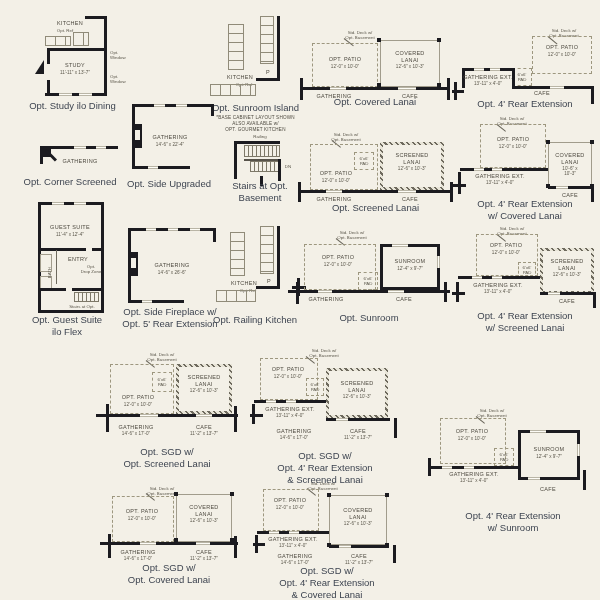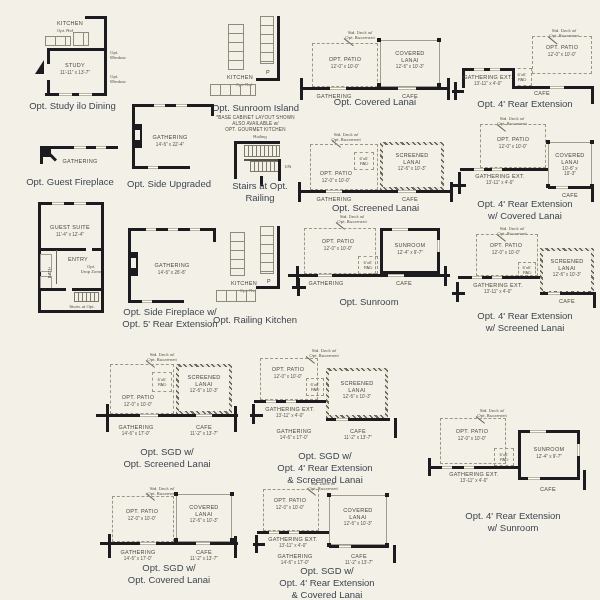--- a/index.html
+++ b/index.html
@@ -124,21 +124,21 @@
 </div>
 
 <div class="plan" style="left:16px;top:132px;width:108px;height:62px">
   <i class="wh" style="left:24px;top:14px;width:78px"></i>
   <i class="gw" style="left:58px;top:14px;width:12px"></i>
   <i class="gw" style="left:80px;top:14px;width:10px"></i>
   <i class="fp" style="left:24px;top:14px;width:11px;height:11px"></i>
   <i class="fp" style="left:24px;top:14px;width:3px;height:18px"></i>
   <i class="fp" style="left:28px;top:22px;width:14px;height:3px;transform:rotate(45deg)"></i>
   <span class="lb" style="left:64px;top:26px">GATHERING</span>
-  <div class="cap" style="top:44px">Opt. Guest Fireplace</div>
+  <div class="cap" style="top:44px">Opt. Corner Screened</div>
 </div>
 
 <div class="plan" style="left:118px;top:96px;width:102px;height:96px">
   <i class="wh" style="left:14px;top:8px;width:82px"></i>
   <i class="gw" style="left:36px;top:8px;width:11px"></i>
   <i class="gw" style="left:58px;top:8px;width:11px"></i>
   <i class="wv" style="left:93px;top:8px;height:12px"></i>
   <i class="wv" style="left:14px;top:8px;height:64px"></i>
   <i class="fp" style="left:14px;top:28px;width:10px;height:24px"></i>
   <i class="notch" style="left:17px;top:34px;width:5px;height:10px"></i>
@@ -153,21 +153,21 @@
   <span class="nt" style="left:40px;top:0">Railing</span>
   <i class="wh" style="left:14px;top:7px;width:46px"></i>
   <i class="wv" style="left:14px;top:7px;height:38px"></i>
   <b class="st" style="left:24px;top:11px;width:36px;height:12px"></b>
   <i class="wh" style="left:24px;top:25px;width:36px;height:2px;background:#57534a"></i>
   <b class="st" style="left:30px;top:27px;width:30px;height:11px"></b>
   <i class="wv" style="left:58px;top:25px;height:22px"></i>
   <i class="wv" style="left:40px;top:42px;height:10px"></i>
   <span class="nt" style="left:68px;top:30px">DN</span>
   <div class="cap" style="top:46px">Stairs at Opt.
-Railing</div>
+Basement</div>
 </div>
 
 <div class="plan" style="left:298px;top:132px;width:155px;height:92px">
   <span class="nt" style="left:48px;top:0">Std. Deck w/
 Opt. Basement</span>
   <i class="ldr" style="left:34px;top:8px;width:11px;transform:rotate(38deg)"></i>
   <b class="dbox" style="left:12px;top:12px;width:68px;height:46px"></b>
   <b class="dbox" style="left:56px;top:20px;width:20px;height:18px"></b>
   <span class="nt" style="left:66px;top:24px">6'x6'
 PAD</span>
@@ -234,20 +234,22 @@
   <b class="cov" style="left:22px;top:58px;width:12px;height:18px"></b>
   <b class="cov" style="left:22px;top:80px;width:12px;height:14px"></b>
   <i class="wv" style="left:38px;top:54px;width:1px;height:34px;background:#6e6a5e"></i>
   <span class="ntl rot" style="left:26px;top:74px">BATH</span>
   <i class="wh" style="left:20px;top:92px;width:28px"></i>
   <i class="wh" style="left:54px;top:92px;width:29px"></i>
   <b class="st" style="left:56px;top:96px;width:25px;height:10px"></b>
   <span class="nt" style="left:64px;top:108px">Stairs at Opt.
 Basement</span>
   <i class="wh" style="left:20px;top:114px;width:66px"></i>
+  <div class="cap" style="top:118px">Opt. Guest Suite
+ilo Flex</div>
 </div>
 
 <div class="plan" style="left:116px;top:222px;width:108px;height:112px">
   <i class="wh" style="left:12px;top:6px;width:88px"></i>
   <i class="gw" style="left:30px;top:6px;width:10px"></i>
   <i class="gw" style="left:52px;top:6px;width:10px"></i>
   <i class="gw" style="left:74px;top:6px;width:10px"></i>
   <i class="wv" style="left:97px;top:6px;height:14px"></i>
   <i class="wv" style="left:12px;top:6px;height:74px"></i>
   <i class="fp" style="left:12px;top:30px;width:10px;height:24px"></i>
@@ -267,21 +269,21 @@
   <i class="wh" style="left:52px;top:60px;width:24px"></i>
   <span class="lb" style="left:65px;top:52px">P</span>
   <span class="lb" style="left:40px;top:54px">KITCHEN</span>
   <span class="nt" style="left:44px;top:62px">Opt. Ref</span>
   <b class="cabh" style="left:12px;top:64px;width:40px;height:12px"></b>
   <i class="wh" style="left:88px;top:60px;width:14px"></i>
   <i class="wv" style="left:93px;top:52px;height:18px"></i>
   <div class="cap" style="top:88px">Opt. Railing Kitchen</div>
 </div>
 
-<div class="plan" style="left:288px;top:214px;width:162px;height:98px">
+<div class="plan" style="left:288px;top:230px;width:162px;height:98px">
   <span class="nt" style="left:64px;top:0">Std. Deck w/
 Opt. Basement</span>
   <i class="ldr" style="left:48px;top:8px;width:11px;transform:rotate(38deg)"></i>
   <b class="dbox" style="left:16px;top:14px;width:72px;height:46px"></b>
   <span class="lb" style="left:50px;top:24px">OPT. PATIO</span>
   <span class="dm" style="left:50px;top:32px">12'-0" x 10'-0"</span>
   <b class="dbox" style="left:70px;top:42px;width:20px;height:18px"></b>
   <span class="nt" style="left:80px;top:46px">6'x6'
 PAD</span>
   <b class="sun" style="left:92px;top:14px;width:60px;height:46px"></b>

